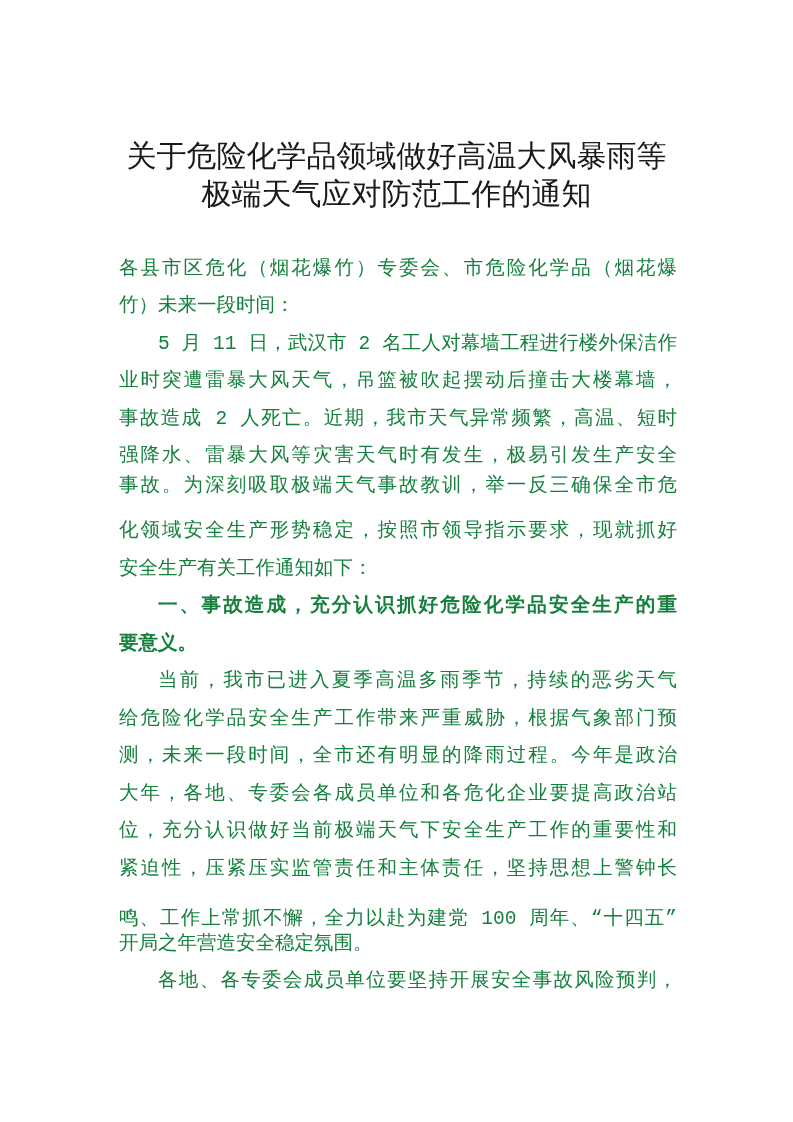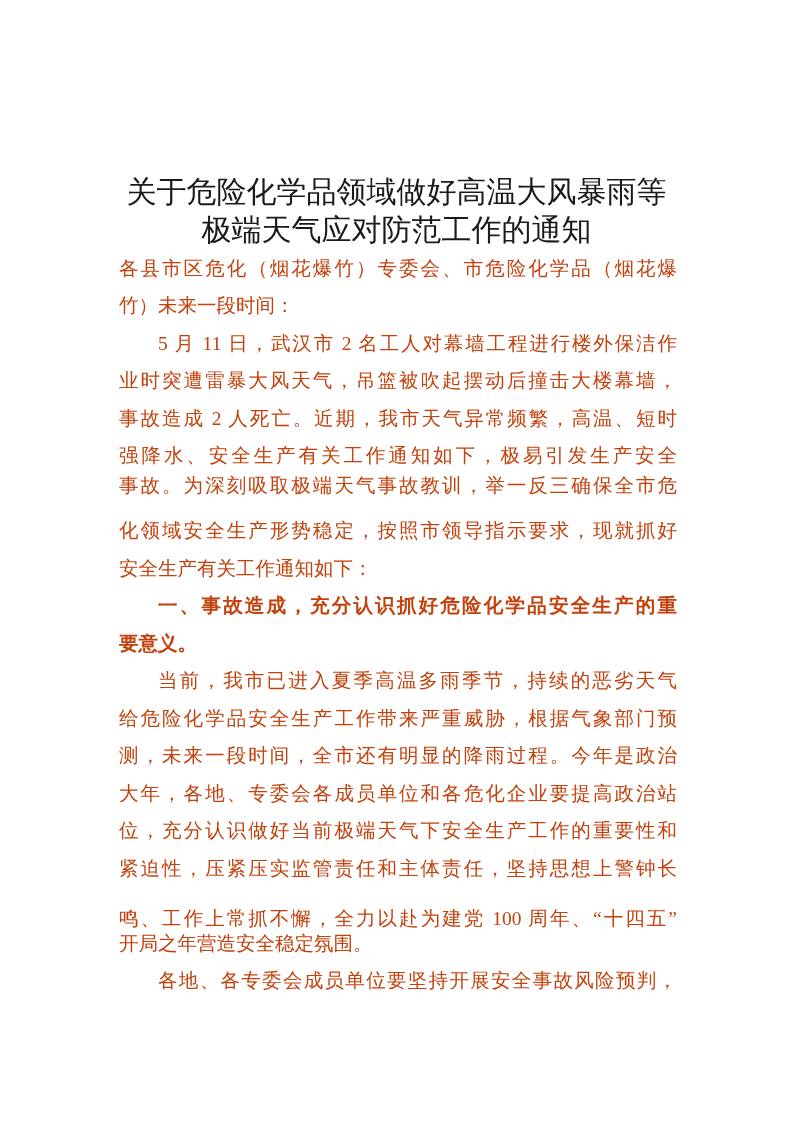--- a/index.html
+++ b/index.html
@@ -1,41 +1,41 @@
 <!DOCTYPE html>
 <html><head>
 <meta charset="utf-8">
 <style>
   html, body { margin: 0; padding: 0; background: #ffffff; }
   body { width: 793px; height: 1122px; position: relative; overflow: hidden;
          font-family: "DejaVu Serif", "Liberation Serif", serif; color: #111; }
   .title { position: absolute; left: 0; width: 793px; text-align: center;
-           font-size: 30px; line-height: 38px; font-family: "DejaVu Serif", serif; color:#1a1a1a;margin-top:36px; }
+           font-size: 30px; line-height: 38px; font-family: "DejaVu Serif", serif; color:#1a1a1a; }
   .t1 { top: 137px; }
   .t2 { top: 175px; }
   .line { position: absolute; left: 119px; width: 558px; font-size: 19.5px; line-height: 26px;
-          white-space: nowrap; text-align: justify; text-align-last: justify; color:#c2410c;
-          font-family: Liberation Serif, serif; letter-spacing: 0px; }
+          white-space: nowrap; text-align: justify; text-align-last: justify; color:#15803d;
+          font-family: Liberation Mono, monospace; letter-spacing: 0px; }
   .line.indent { left: 158px; width: 519px; }
   .line.last { text-align-last: left; }
   .line.bold { font-weight: bold; }
 </style>
 </head>
 <body>
 
 <div>
   <div class="title t1">关于危险化学品领域做好高温大风暴雨等</div>
   <div class="title t2">极端天气应对防范工作的通知</div>
 
   <div class="line" style="top:256px">各县市区危化（烟花爆竹）专委会、市危险化学品（烟花爆</div>
   <div class="line last" style="top:293px">竹）未来一段时间：</div>
   <div class="line indent" style="top:331px">5 月 11 日，武汉市 2 名工人对幕墙工程进行楼外保洁作</div>
   <div class="line" style="top:368px">业时突遭雷暴大风天气，吊篮被吹起摆动后撞击大楼幕墙，</div>
   <div class="line" style="top:406px">事故造成 2 人死亡。近期，我市天气异常频繁，高温、短时</div>
-  <div class="line" style="top:443px">强降水、安全生产有关工作通知如下，极易引发生产安全</div>
+  <div class="line" style="top:443px">强降水、雷暴大风等灾害天气时有发生，极易引发生产安全</div>
   <div class="line" style="top:473px">事故。为深刻吸取极端天气事故教训，举一反三确保全市危</div>
   <div class="line" style="top:518px">化领域安全生产形势稳定，按照市领导指示要求，现就抓好</div>
   <div class="line last" style="top:556px">安全生产有关工作通知如下：</div>
   <div class="line indent bold" style="top:593px">一、事故造成，充分认识抓好危险化学品安全生产的重</div>
   <div class="line last bold" style="top:631px">要意义。</div>
   <div class="line indent" style="top:668px">当前，我市已进入夏季高温多雨季节，持续的恶劣天气</div>
   <div class="line" style="top:706px">给危险化学品安全生产工作带来严重威胁，根据气象部门预</div>
   <div class="line" style="top:743px">测，未来一段时间，全市还有明显的降雨过程。今年是政治</div>
   <div class="line" style="top:781px">大年，各地、专委会各成员单位和各危化企业要提高政治站</div>
   <div class="line" style="top:818px">位，充分认识做好当前极端天气下安全生产工作的重要性和</div>

